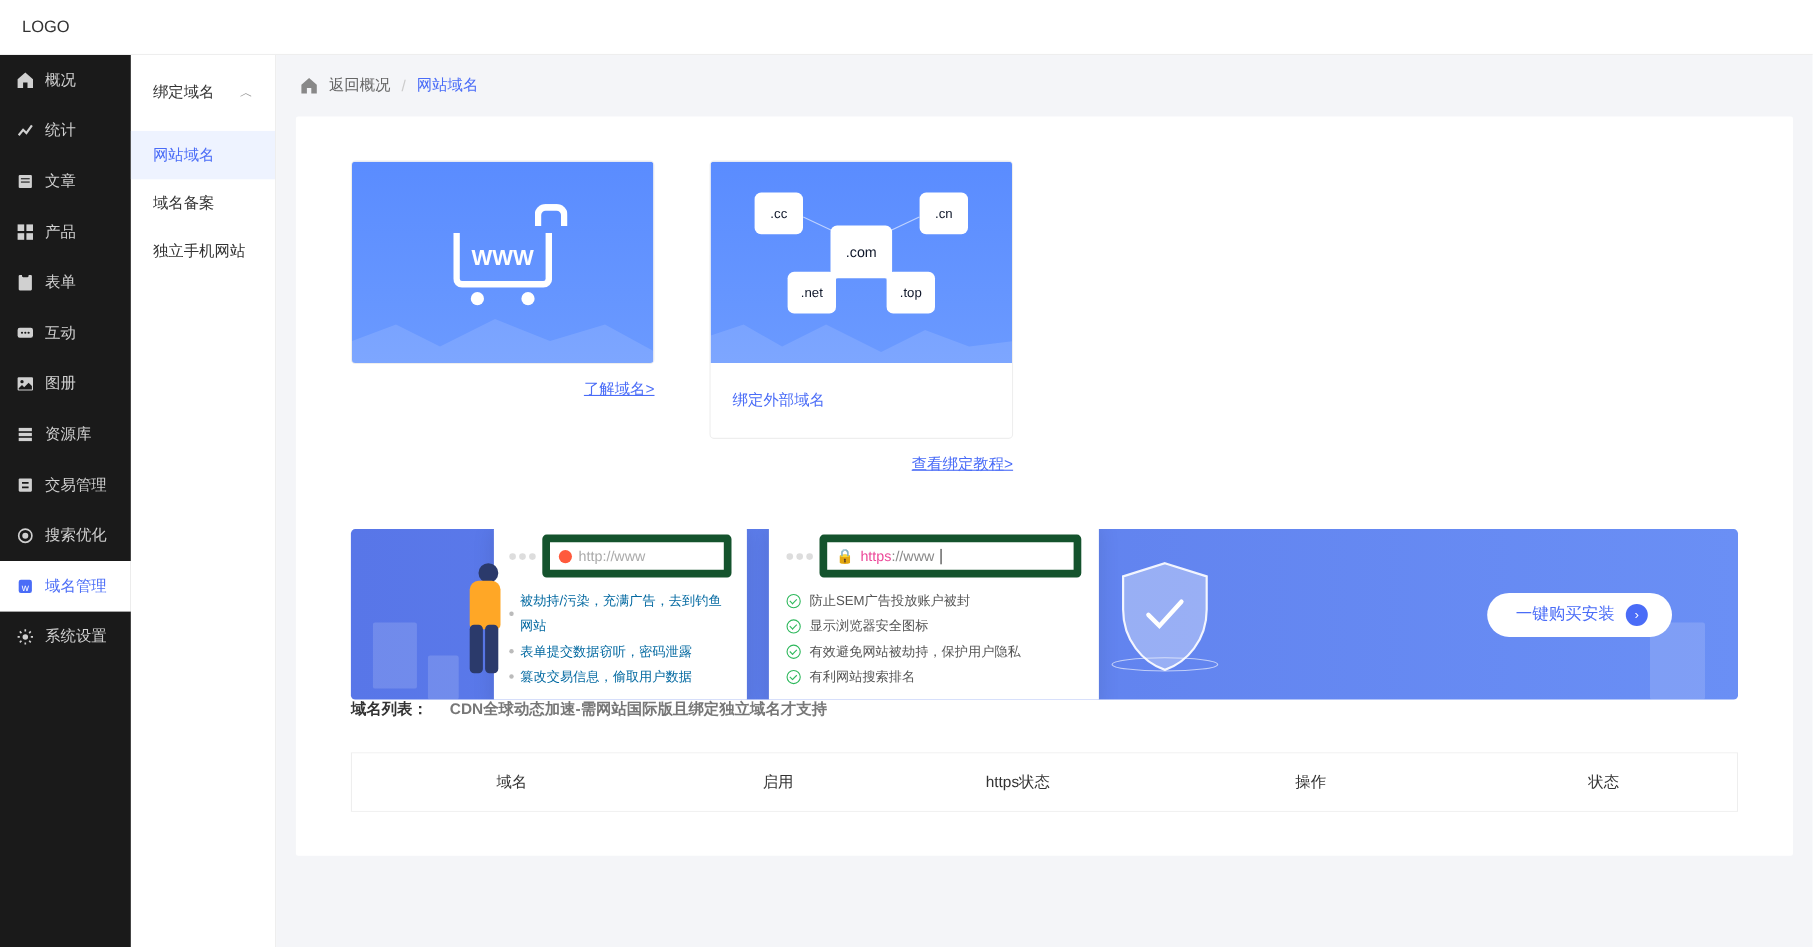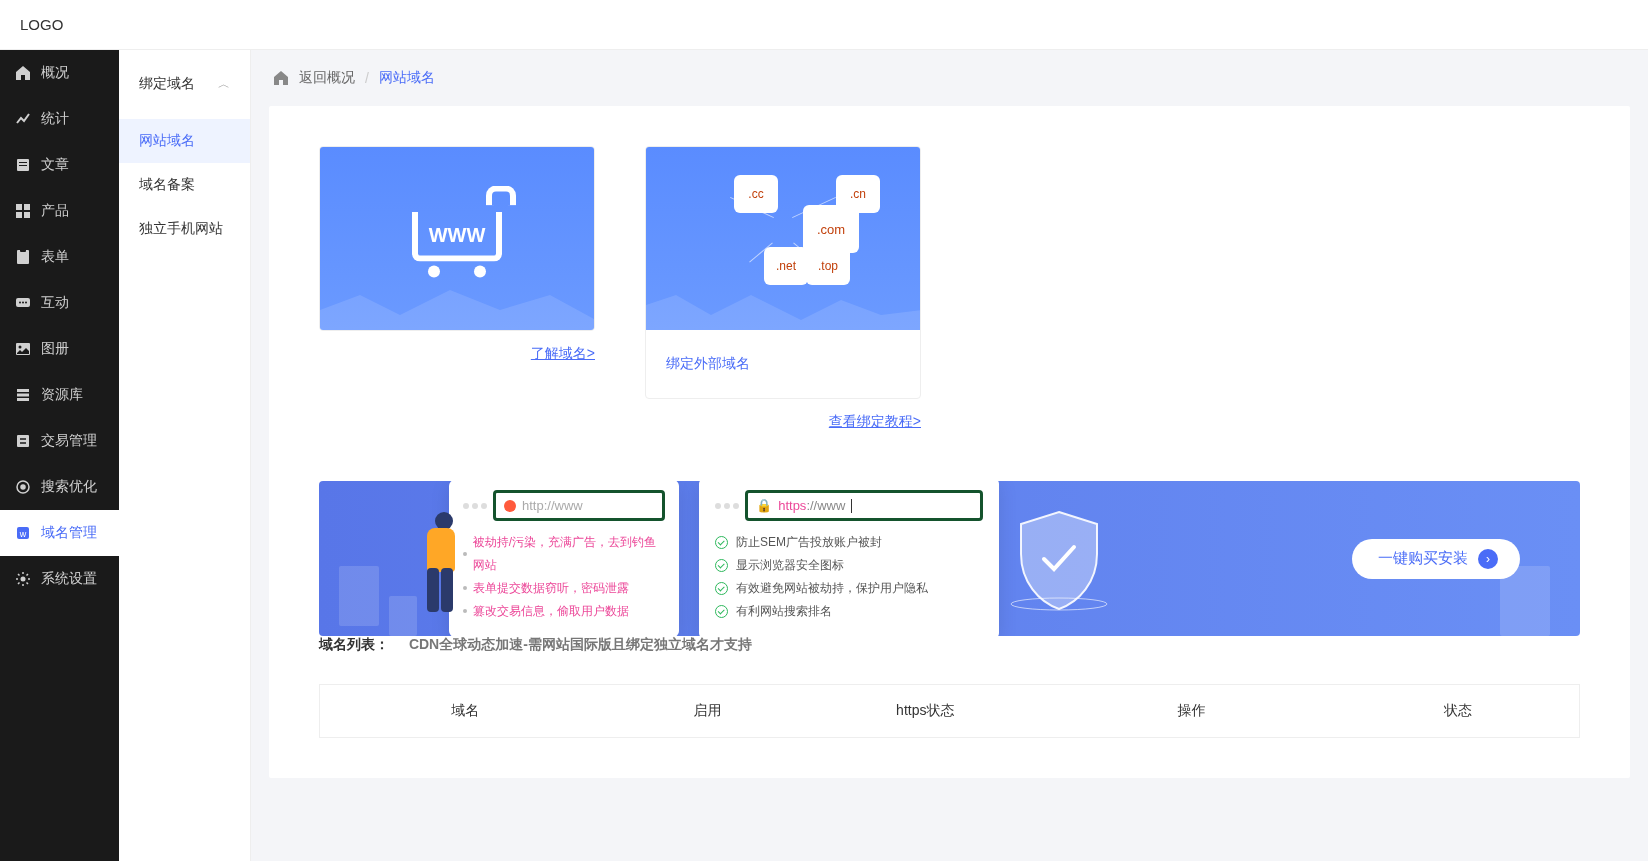--- a/index.html
+++ b/index.html
@@ -43,21 +43,21 @@
 
 .cart { position: absolute; left: 50%; top: 50%; transform: translate(-50%, -55%); }
 .cart-body { width: 90px; height: 50px; border: 6px solid #fff; border-top: none; border-radius: 0 0 8px 8px; position: relative; }
 .cart-handle { position: absolute; width: 30px; height: 20px; border: 6px solid #fff; border-bottom: none; border-radius: 10px 10px 0 0; top: -26px; right: -20px; }
 .cart-text { color: #fff; font-weight: bold; font-size: 20px; text-align: center; padding-top: 12px; }
 .cart-wheel { width: 12px; height: 12px; background: #fff; border-radius: 50%; position: absolute; bottom: -22px; }
 .cart-wheel.l { left: 10px; } .cart-wheel.r { right: 10px; }
 .hills1 { position: absolute; bottom: 0; left: 0; right: 0; height: 50px; }
 
 
-.hex { position: absolute; background: #fff; color: #c2410c; font-size: 12px; width: 44px; height: 38px; display: flex; align-items: center; justify-content: center; border-radius: 6px; margin-left: 48px; }
+.hex { position: absolute; background: #fff; color: #0f172a; font-size: 12px; width: 44px; height: 38px; display: flex; align-items: center; justify-content: center; border-radius: 6px; }
 .hex.big { width: 56px; height: 48px; font-size: 13px; }
 .hex1 { top: 28px; left: 40px; }
 .hex2 { top: 58px; left: 50%; transform: translateX(-50%); }
 .hex3 { top: 28px; right: 40px; }
 .hex4 { top: 100px; left: 70px; }
 .hex5 { top: 100px; right: 70px; }
 .line { position: absolute; background: rgba(255,255,255,0.6); height: 1px; }
 
 .banner { margin-top: 50px; border-radius: 4px; height: 155px; background: linear-gradient(90deg, #5876e8, #6a8ff5); position: relative; overflow: hidden; color: #fff; }
 .banner-bg-shapes { position: absolute; inset: 0; opacity: 0.15; }
@@ -69,28 +69,28 @@
 .person .leg { width: 12px; height: 44px; background: #2b3a6b; position: absolute; top: 64px; border-radius: 4px; }
 .person .leg.l { left: 18px; }
 .person .leg.r { left: 32px; }
 
 .browser { background: #fff; border-radius: 6px; color: #333; font-size: 12px; box-shadow: 0 4px 20px rgba(0,0,0,0.1); }
 .browser.bad { width: 230px; padding: 10px 14px 14px 14px; margin-left: -20px; }
 .browser.good { width: 300px; padding: 12px 16px 16px 16px; margin-left: 20px; position: relative; z-index: 2; }
 .bar { display: flex; align-items: center; gap: 6px; margin-bottom: 10px; }
 .bar .dots { display: flex; gap: 3px; }
 .bar .dot { width: 6px; height: 6px; border-radius: 50%; background: #ddd; }
-.urlbox { flex: 1; border: 3px solid #14532d; border-radius: 4px; padding: 5px 8px; display: flex; align-items: center; gap: 6px; font-size: 13px; }
+.urlbox { flex: 1; border: 7px solid #14532d; border-radius: 4px; padding: 5px 8px; display: flex; align-items: center; gap: 6px; font-size: 13px; }
 .urlbox.bad-url { color: #aaa; }
 .urlbox .warn { width: 12px; height: 12px; border-radius: 50%; background: #ff5a3c; display: inline-block; }
 .urlbox .lock { color: #2eb85c; }
 .urlbox .https { color: #ec4899; }
 .urlbox .rest { color: #888; }
 .urlbox .cursor { width: 1px; height: 14px; background: #333; display: inline-block; }
-.blist { list-style: none; font-size: 12px; color: #ec4899; margin-top: 8px; }
+.blist { list-style: none; font-size: 12px; color: #0369a1; margin-top: 8px; }
 .blist li { display: flex; align-items: center; gap: 6px; line-height: 1.9; }
 .blist .bdot { width: 4px; height: 4px; border-radius: 50%; background: #bbb; }
 .glist { list-style: none; font-size: 12px; color: #555; margin-top: 4px; }
 .glist li { display: flex; align-items: center; gap: 8px; line-height: 1.9; }
 .check { width: 13px; height: 13px; border: 1.5px solid #2eb85c; border-radius: 50%; position: relative; }
 .check::after { content: ""; position: absolute; left: 2px; top: 3px; width: 5px; height: 2.5px; border-left: 1.5px solid #2eb85c; border-bottom: 1.5px solid #2eb85c; transform: rotate(-45deg); }
 
 .shield { width: 100px; height: 110px; margin-left: 10px; position: relative; }
 .shield svg { width: 100%; height: 100%; }
 

